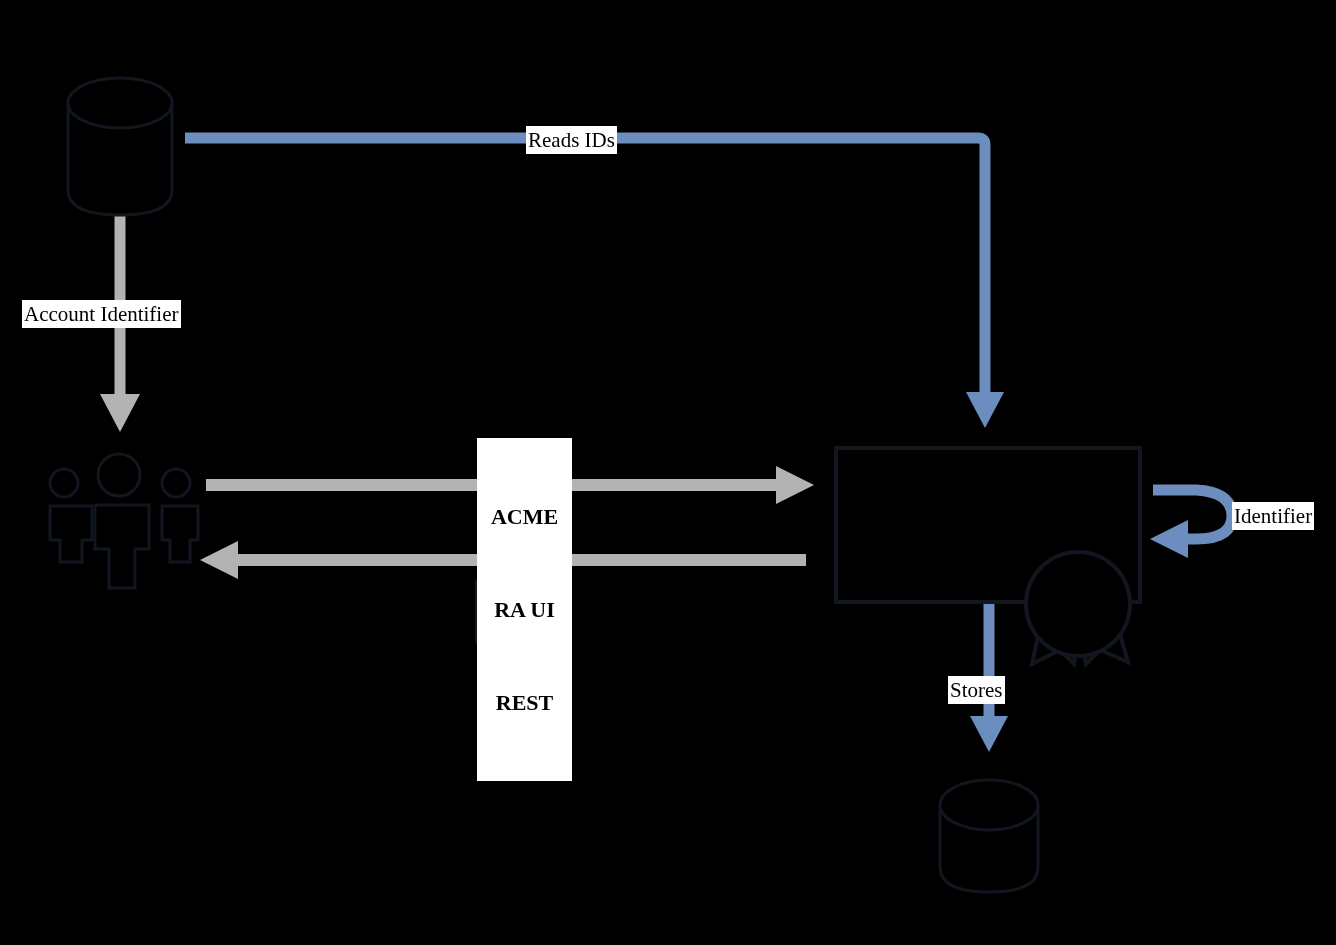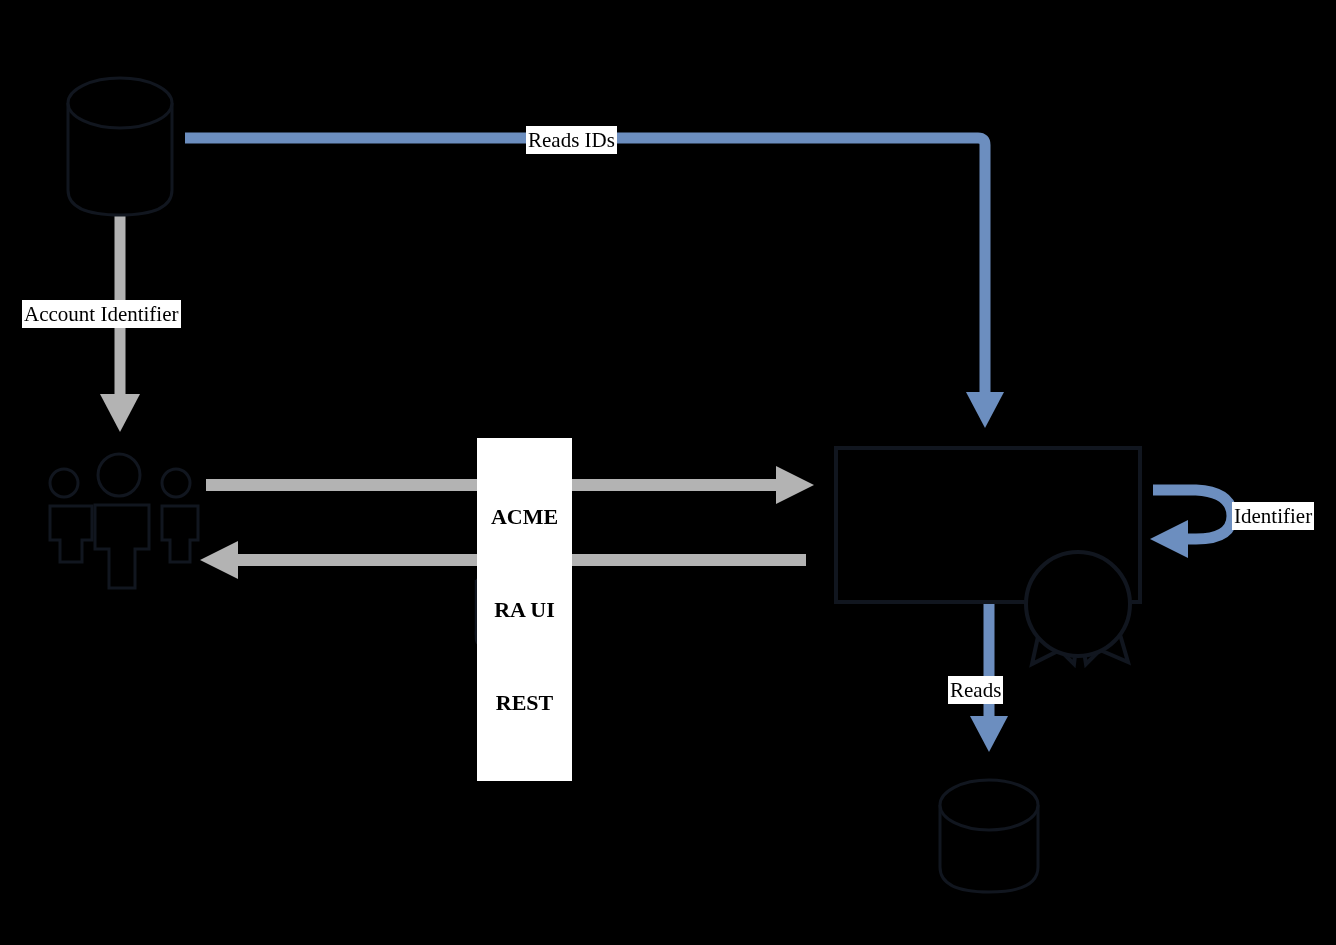--- a/index.html
+++ b/index.html
@@ -130,15 +130,15 @@
   <div class="edge-label" id="label-reads-ids">Reads IDs</div>
 
   <div class="edge-label bold" id="label-acme-ra-ui-rest">
     <div>ACME</div>
     <div>RA UI</div>
     <div>REST</div>
   </div>
 
   <div class="edge-label" id="label-validates">Identifier</div>
 
-  <div class="edge-label" id="label-stores">Reads</div>
+  <div class="edge-label" id="label-stores">Stores</div>
 
 </div>
 
 </body></html>

